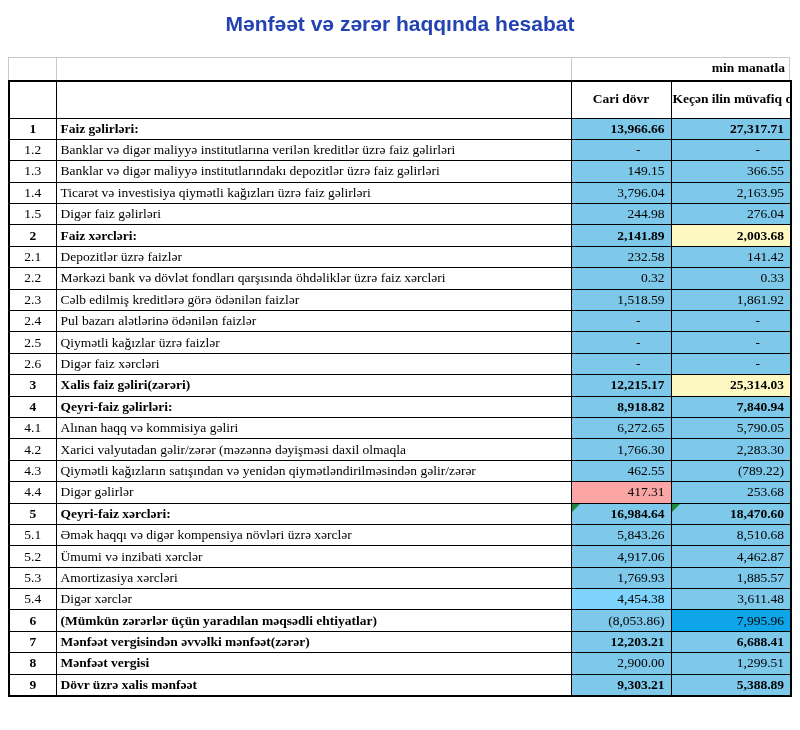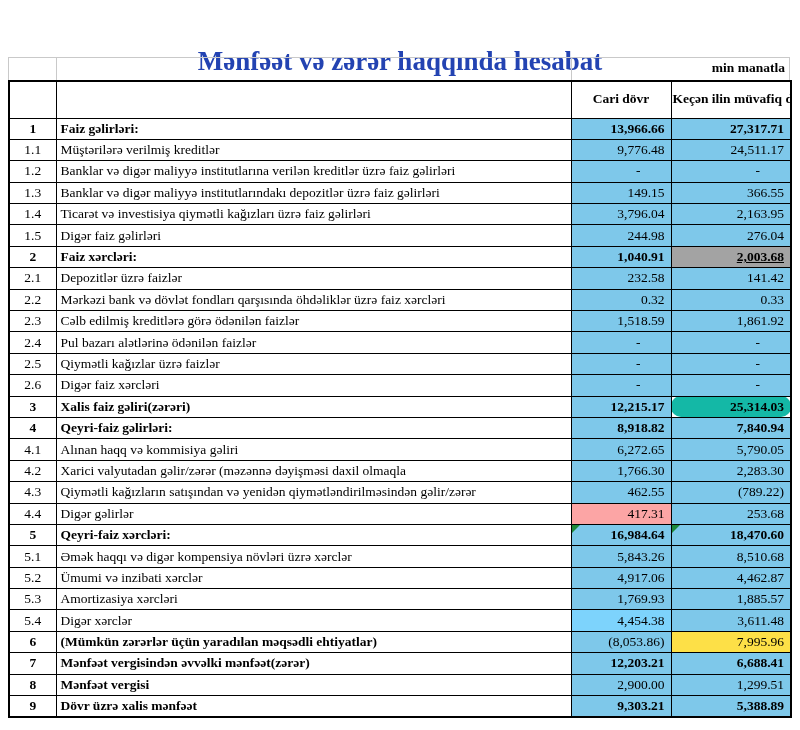--- a/index.html
+++ b/index.html
@@ -3,22 +3,22 @@
 <meta charset="utf-8">
 <style>
   html,body { margin:0; padding:0; }
   body {
     width:800px; height:730px; background:#ffffff; position:relative;
     font-family:"Liberation Serif", serif; color:#000;
     overflow:hidden;
   }
   .page-title {
     position:absolute; top:12px; left:0; width:100%;
-    text-align:center; font-family:Liberation Serif, serif;
-    font-weight:bold; font-size:27px; color:#2343b2;margin-top:34px;
+    text-align:center; font-family:Liberation Sans, sans-serif;
+    font-weight:bold; font-size:21px; color:#2343b2;
   }
   
   .unit-row {
     position:absolute; left:8px; top:57px; width:782px; height:23px;
     box-sizing:border-box; border:1px solid #c9c9c9; border-bottom:none;
   }
   .unit-row .vline { position:absolute; top:0; bottom:0; width:1px; background:#c9c9c9; }
   .unit-row .vl1 { left:47px; }
   .unit-row .vl2 { left:562px; }
   .unit-note {
@@ -83,26 +83,20 @@
       </tr>
     </thead>
     <tbody>
         <tr>
           <td class="c-num bold">1</td>
           <td class="c-label bold">Faiz gəlirləri:</td>
           <td class="c-val vbold" style="background: rgb(126, 200, 234);"><span>13,966.66</span></td>
           <td class="c-val vbold" style="background: rgb(126, 200, 234);"><span>27,317.71</span></td>
         </tr>
         <tr>
-          <td class="c-num">1.1</td>
-          <td class="c-label">Müştərilərə verilmiş kreditlər</td>
-          <td class="c-val" style="background: rgb(126, 200, 234);"><span>9,776.48</span></td>
-          <td class="c-val" style="background: rgb(126, 200, 234);"><span>24,511.17</span></td>
-        </tr>
-        <tr>
           <td class="c-num">1.2</td>
           <td class="c-label">Banklar və digər maliyyə institutlarına verilən kreditlər üzrə faiz gəlirləri</td>
           <td class="c-val dash" style="background: rgb(126, 200, 234);"><span>-</span></td>
           <td class="c-val dash" style="background: rgb(126, 200, 234);"><span>-</span></td>
         </tr>
         <tr>
           <td class="c-num">1.3</td>
           <td class="c-label">Banklar və digər maliyyə institutlarındakı depozitlər üzrə faiz gəlirləri</td>
           <td class="c-val" style="background: rgb(126, 200, 234);"><span>149.15</span></td>
           <td class="c-val" style="background: rgb(126, 200, 234);"><span>366.55</span></td>
@@ -115,22 +109,22 @@
         </tr>
         <tr>
           <td class="c-num">1.5</td>
           <td class="c-label">Digər faiz gəlirləri</td>
           <td class="c-val" style="background: rgb(126, 200, 234);"><span>244.98</span></td>
           <td class="c-val" style="background: rgb(126, 200, 234);"><span>276.04</span></td>
         </tr>
         <tr>
           <td class="c-num bold">2</td>
           <td class="c-label bold">Faiz xərcləri:</td>
-          <td class="c-val vbold" style="background: rgb(126, 200, 234);"><span>1,040.91</span></td>
-          <td class="c-val vbold" style="background: #a3a3a3; text-decoration: underline;"><span>2,003.68</span></td>
+          <td class="c-val vbold" style="background: rgb(126, 200, 234);"><span>2,141.89</span></td>
+          <td class="c-val vbold" style="background: #fef9c3;"><span>2,003.68</span></td>
         </tr>
         <tr>
           <td class="c-num">2.1</td>
           <td class="c-label">Depozitlər üzrə faizlər</td>
           <td class="c-val" style="background: rgb(126, 200, 234);"><span>232.58</span></td>
           <td class="c-val" style="background: rgb(126, 200, 234);"><span>141.42</span></td>
         </tr>
         <tr>
           <td class="c-num">2.2</td>
           <td class="c-label">Mərkəzi bank və dövlət fondları qarşısında öhdəliklər üzrə faiz xərcləri</td>
@@ -158,21 +152,21 @@
         <tr>
           <td class="c-num">2.6</td>
           <td class="c-label">Digər faiz xərcləri</td>
           <td class="c-val dash" style="background: rgb(126, 200, 234);"><span>-</span></td>
           <td class="c-val dash" style="background: rgb(126, 200, 234);"><span>-</span></td>
         </tr>
         <tr>
           <td class="c-num bold">3</td>
           <td class="c-label bold">Xalis faiz gəliri(zərəri)</td>
           <td class="c-val vbold" style="background: rgb(126, 200, 234);"><span>12,215.17</span></td>
-          <td class="c-val vbold" style="background: #14b8a6; border-radius: 10px;"><span>25,314.03</span></td>
+          <td class="c-val vbold" style="background: #fef9c3;"><span>25,314.03</span></td>
         </tr>
         <tr>
           <td class="c-num bold">4</td>
           <td class="c-label bold">Qeyri-faiz gəlirləri:</td>
           <td class="c-val vbold" style="background: rgb(126, 200, 234);"><span>8,918.82</span></td>
           <td class="c-val vbold" style="background: rgb(126, 200, 234);"><span>7,840.94</span></td>
         </tr>
         <tr>
           <td class="c-num">4.1</td>
           <td class="c-label">Alınan haqq və kommisiya gəliri</td>
@@ -224,21 +218,21 @@
         <tr>
           <td class="c-num">5.4</td>
           <td class="c-label">Digər xərclər</td>
           <td class="c-val" style="background: #7dd3fc;"><span>4,454.38</span></td>
           <td class="c-val" style="background: rgb(126, 200, 234);"><span>3,611.48</span></td>
         </tr>
         <tr>
           <td class="c-num bold">6</td>
           <td class="c-label bold">(Mümkün zərərlər üçün yaradılan məqsədli ehtiyatlar)</td>
           <td class="c-val" style="background: rgb(126, 200, 234); margin-left: 21px;"><span>(8,053.86)</span></td>
-          <td class="c-val" style="background: #fde047;"><span>7,995.96</span></td>
+          <td class="c-val" style="background: #0ea5e9;"><span>7,995.96</span></td>
         </tr>
         <tr>
           <td class="c-num bold">7</td>
           <td class="c-label bold">Mənfəət vergisindən əvvəlki mənfəət(zərər)</td>
           <td class="c-val vbold" style="background: rgb(126, 200, 234);"><span>12,203.21</span></td>
           <td class="c-val vbold" style="background: rgb(126, 200, 234);"><span>6,688.41</span></td>
         </tr>
         <tr>
           <td class="c-num bold">8</td>
           <td class="c-label bold">Mənfəət vergisi</td>

